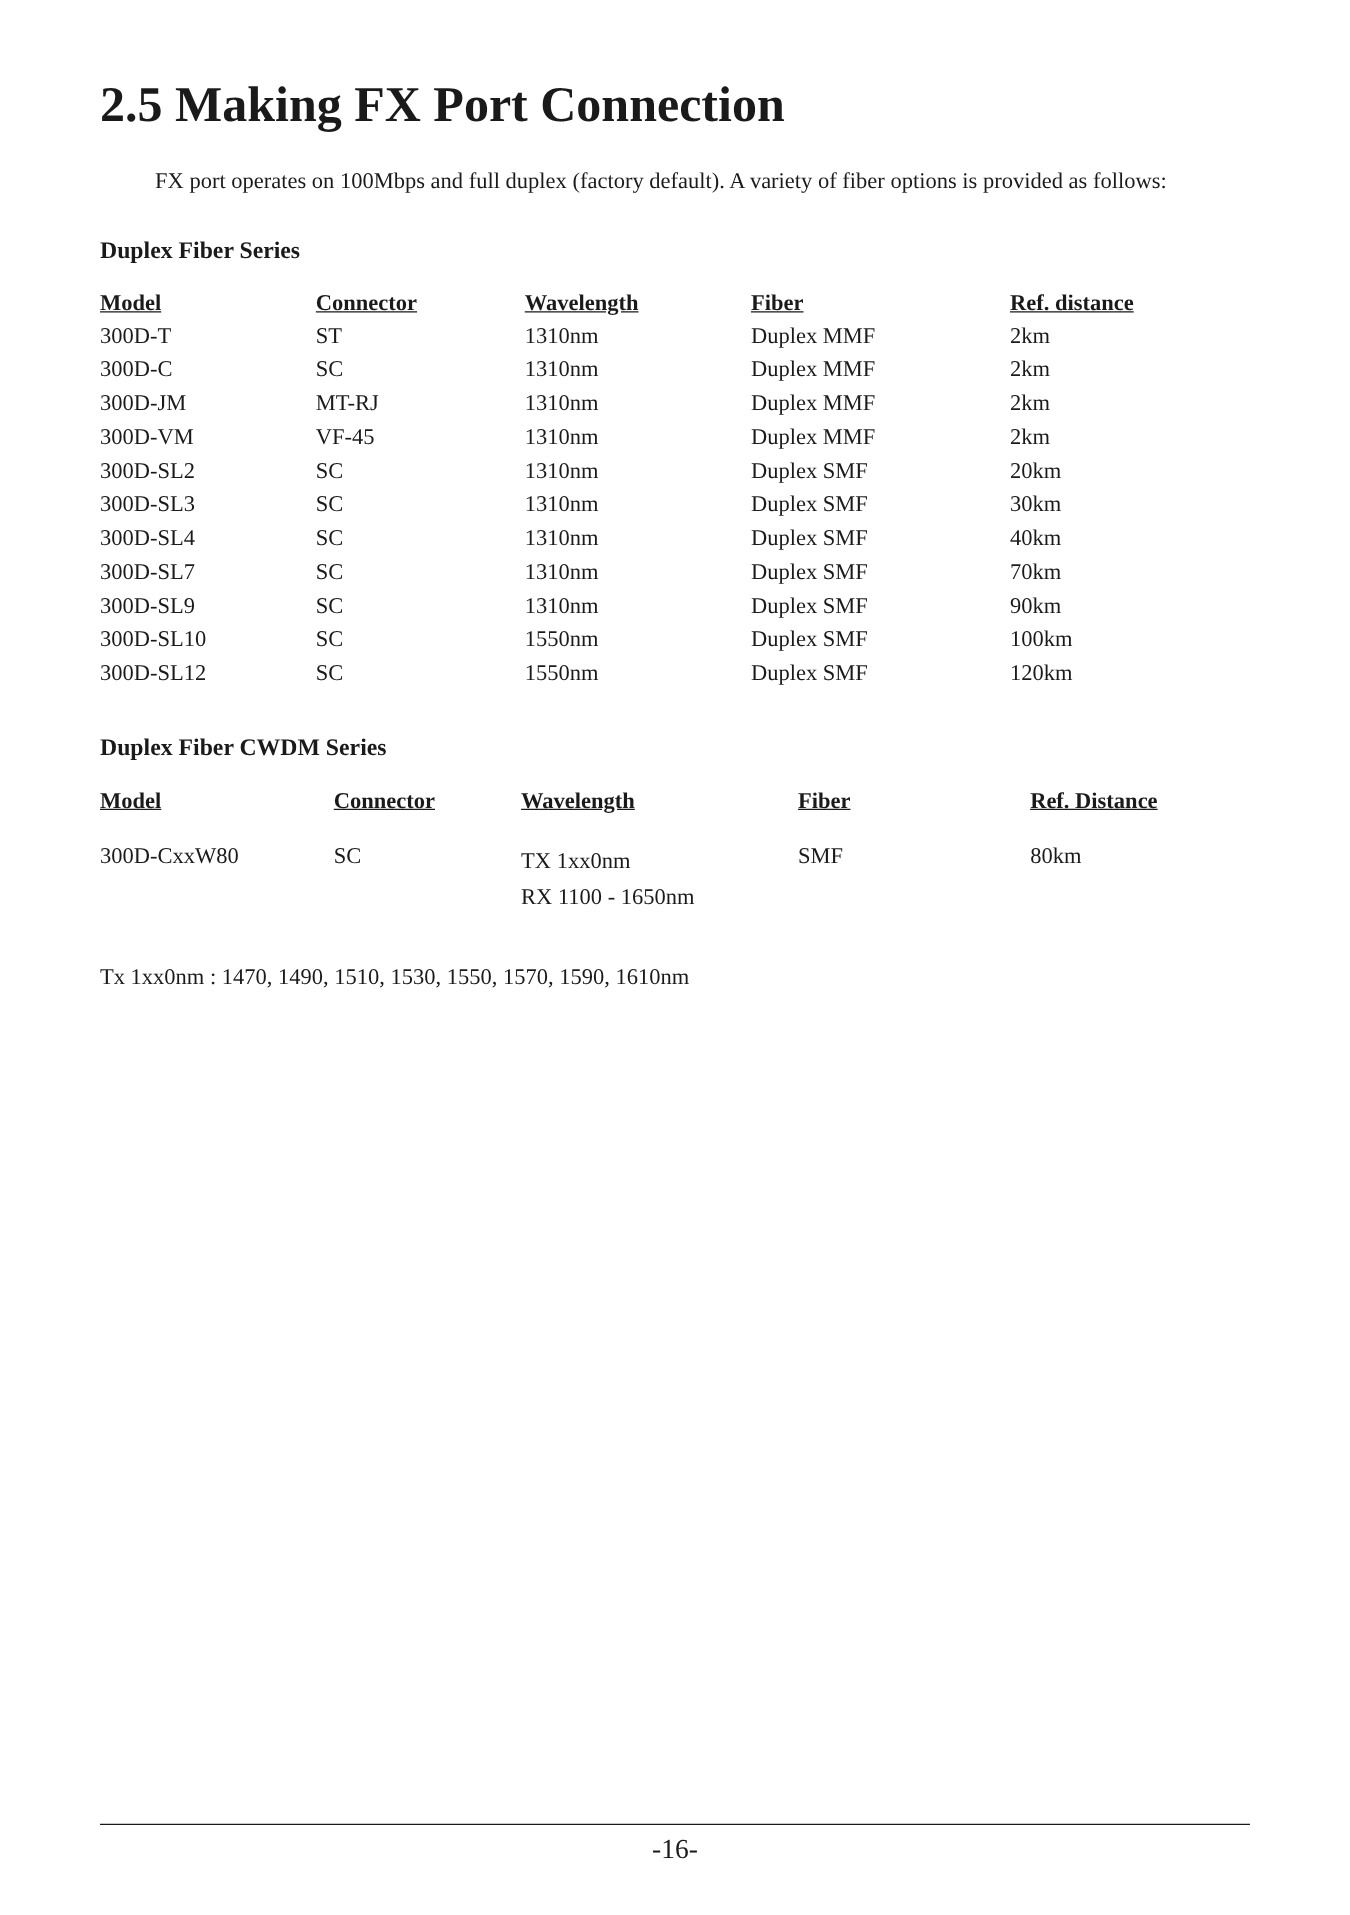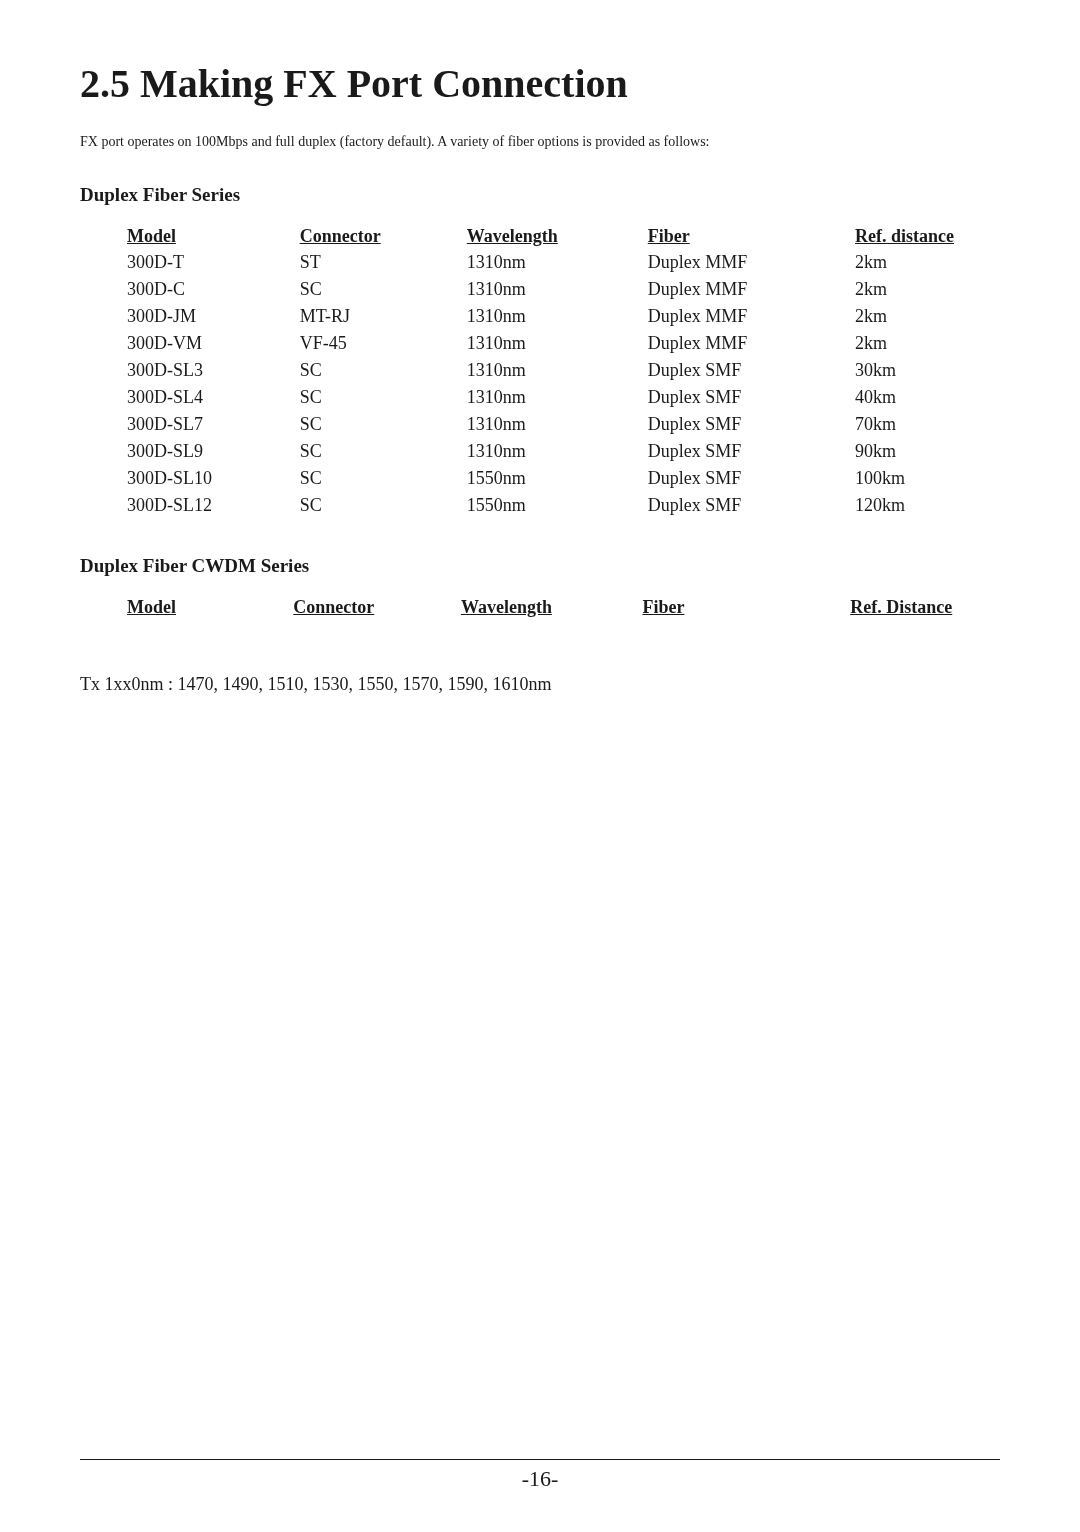--- a/index.html
+++ b/index.html
@@ -18,37 +18,37 @@
       padding: 60px 80px 60px 80px;
     }
 
     .page-title {
       font-size: 40px;
       font-weight: bold;
       margin-bottom: 24px;
     }
 
     .intro-text {
-      font-size: 14px;
+      font-size: 18px;
       margin-bottom: 32px;
       line-height: 1.5;
+      margin-left: 44px;
     }
 
     .section-subtitle {
       font-size: 19px;
       font-weight: bold;
       margin-bottom: 18px;
       margin-top: 16px;
     }
 
     .data-table {
       width: 100%;
       border-collapse: collapse;
       margin-bottom: 36px;
-      margin-left: 47px;
     }
 
     .data-table th {
       text-align: left;
       font-weight: bold;
       text-decoration: underline;
       padding: 2px 0;
       padding-right: 40px;
       font-size: 18px;
     }
@@ -139,20 +139,27 @@
         <td>2km</td>
       </tr>
       <tr>
         <td>300D-VM</td>
         <td>VF-45</td>
         <td>1310nm</td>
         <td>Duplex MMF</td>
         <td>2km</td>
       </tr>
       <tr>
+        <td>300D-SL2</td>
+        <td>SC</td>
+        <td>1310nm</td>
+        <td>Duplex SMF</td>
+        <td>20km</td>
+      </tr>
+      <tr>
         <td>300D-SL3</td>
         <td>SC</td>
         <td>1310nm</td>
         <td>Duplex SMF</td>
         <td>30km</td>
       </tr>
       <tr>
         <td>300D-SL4</td>
         <td>SC</td>
         <td>1310nm</td>
@@ -199,20 +206,27 @@
       <th class="col-connector">Connector</th>
       <th class="col-wavelength">Wavelength</th>
       <th class="col-fiber">Fiber</th>
       <th class="col-refdist">Ref. Distance</th>
     </tr>
   </thead>
   <tbody id="cwdm-fiber-tbody">
       <tr>
         <td colspan="5" style="height: 18px;"></td>
       </tr>
+      <tr>
+        <td>300D-CxxW80</td>
+        <td>SC</td>
+        <td class="wavelength-cell">TX 1xx0nm<br>RX 1100 - 1650nm</td>
+        <td>SMF</td>
+        <td>80km</td>
+      </tr>
     </tbody>
 </table>
 
 <p class="note-text">Tx 1xx0nm : 1470, 1490, 1510, 1530, 1550, 1570, 1590, 1610nm</p>
 
 <div class="page-footer">
   <hr class="footer-line">
   <div class="footer-page-num">-16-</div>
 </div>
 

